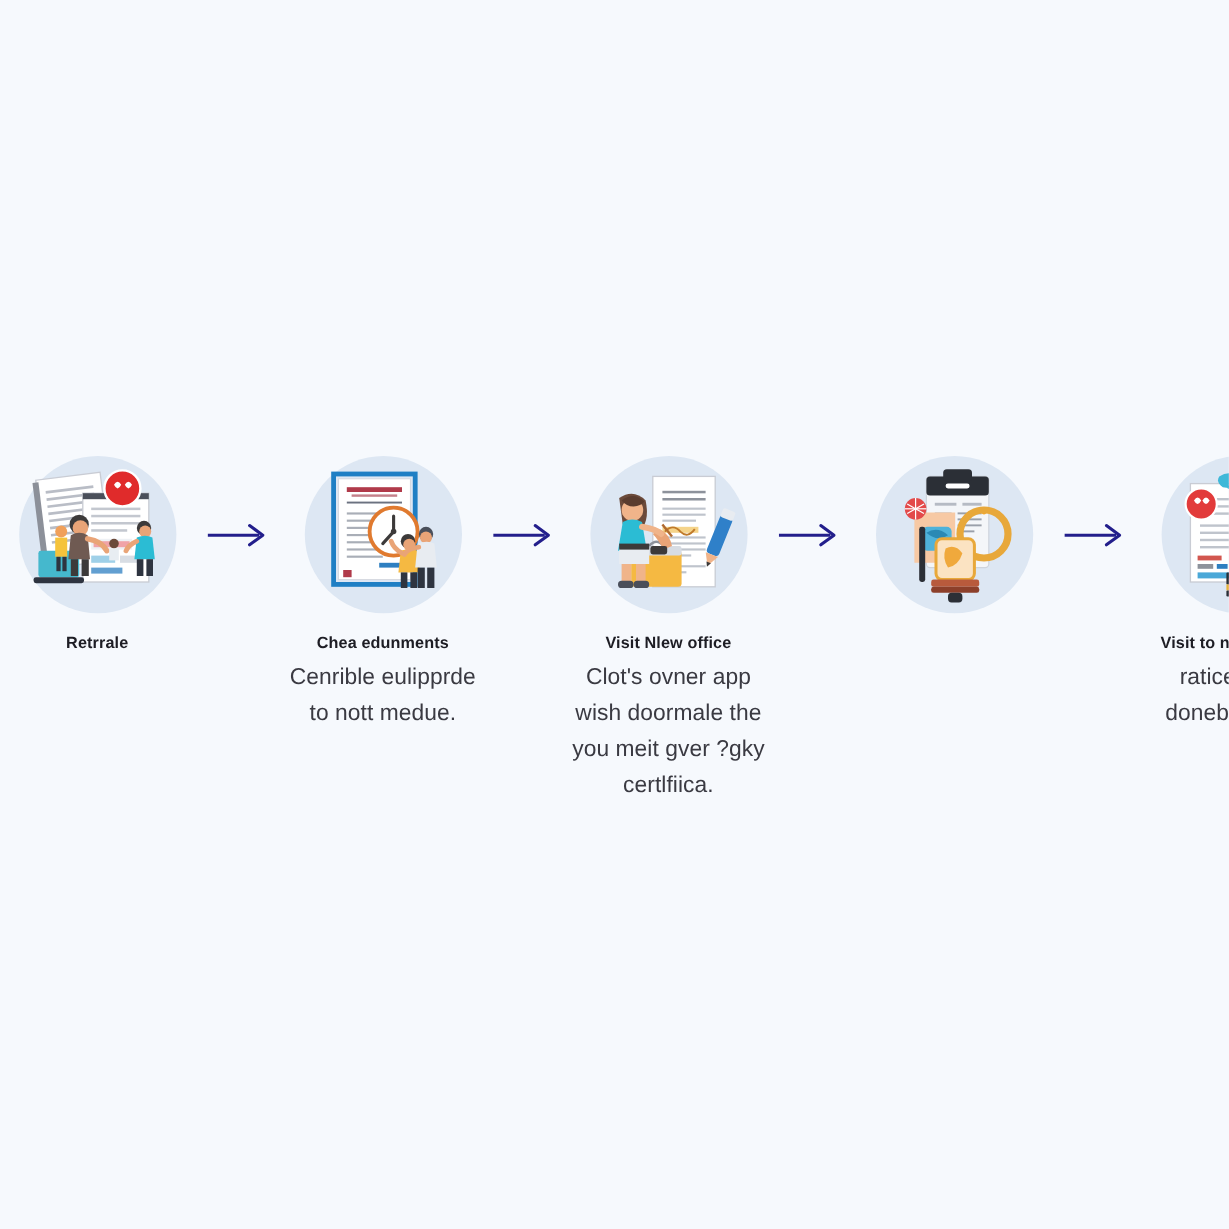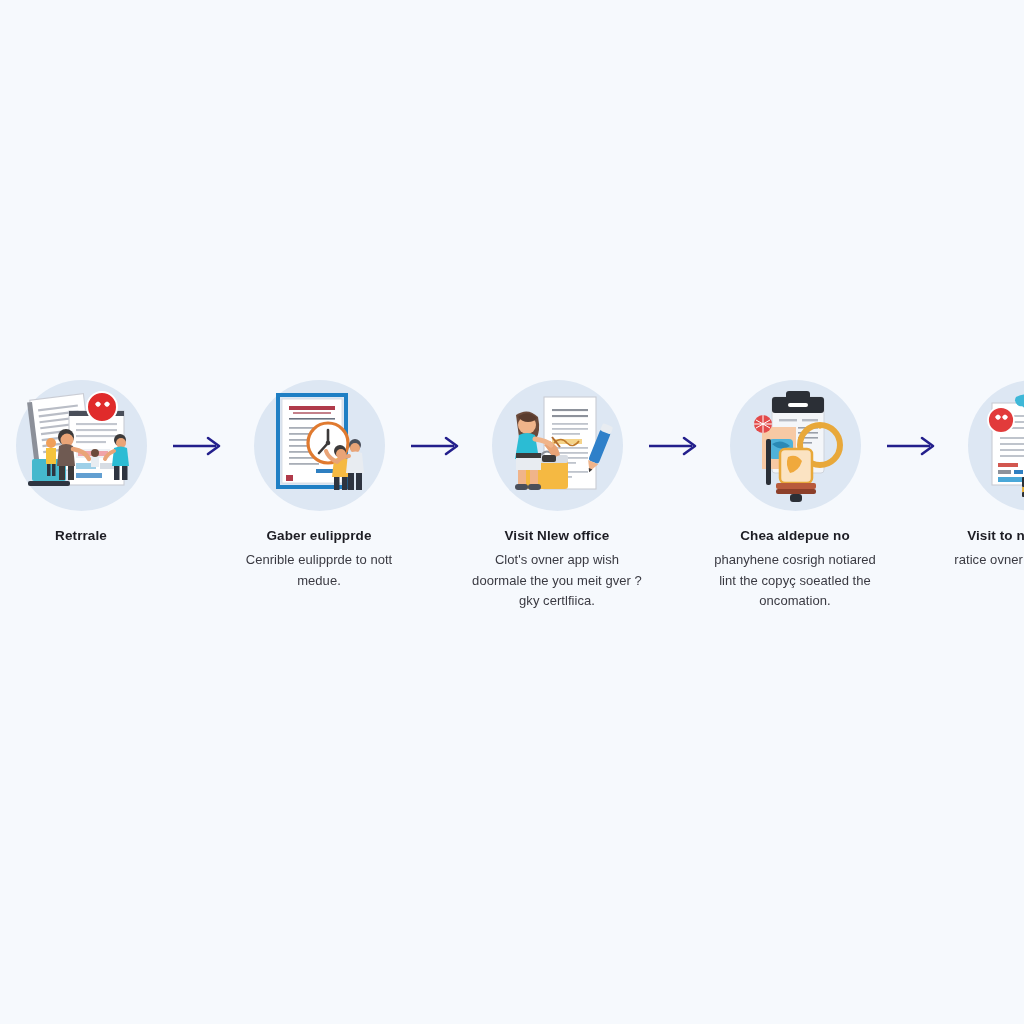--- a/index.html
+++ b/index.html
@@ -70,21 +70,21 @@
   }
   .caption-title {
     font-size: 13.5px;
     font-weight: bold;
     color: #1d1d24;
     line-height: 1.35;
     letter-spacing: 0.1px;
   }
   .caption-body {
     margin-top: 5px;
-    font-size: 13px;
+    font-size: 19px;
     font-weight: 400;
     color: #3a3a42;
     line-height: 1.58;
     letter-spacing: 0.05px;
   }
 </style>
 </head>
 <body>
 
 <div id="flow-diagram">
@@ -203,21 +203,21 @@
 
         <circle cx="95" cy="58" r="6" fill="#4a4f5a"></circle>
         <circle cx="95" cy="61" r="5" fill="#e9a477"></circle>
         <path d="M88 66 q8 -3 14 0 l2 20 h-18 Z" fill="#e8ecf1"></path>
         <rect x="88" y="86" width="6" height="17" fill="#2e3440"></rect>
         <rect x="96" y="86" width="6" height="17" fill="#2e3440"></rect>
         <path d="M89 69 q-9 1 -12 6" stroke="#e9a477" stroke-width="4" fill="none" stroke-linecap="round"></path>
       </svg>
     </div>
     <div class="caption">
-      <div class="caption-title">Gaber eulipprde</div>
+      <div class="caption-title">Chea edunments</div>
       <div class="caption-body">Cenrible eulipprde to nott medue.</div>
     </div>
   </div>
 
   <div class="arrow-cell">
     <svg class="arrow-svg" width="54" height="22" viewBox="0 0 54 22">
       <line x1="0" y1="11" x2="43" y2="11" stroke="#231f8c" stroke-width="2.6"></line>
       <polyline points="35,3 46,11 35,19" fill="none" stroke="#231f8c" stroke-width="2.6" stroke-linecap="round" stroke-linejoin="round"></polyline>
     </svg>
   </div>
@@ -328,24 +328,20 @@
         <rect x="30" y="52" width="5" height="46" rx="2" fill="#2b2f36"></rect>
 
         <rect x="44" y="62" width="32" height="34" rx="5" fill="#fbe3c2" stroke="#e8a83a" stroke-width="2.5"></rect>
         <path d="M52 70 q8 -4 14 4 q-3 10 -12 12 q-5 -8 -2 -16 Z" fill="#f0a93c"></path>
 
         <rect x="40" y="96" width="40" height="6" rx="2" fill="#b85a3c"></rect>
         <rect x="40" y="102" width="40" height="5" rx="2" fill="#8c3f2a"></rect>
         <rect x="54" y="107" width="12" height="8" rx="3" fill="#2b2f36"></rect>
       </svg>
     </div>
-    <div class="caption">
-      <div class="caption-title">Chea aldepue no</div>
-      <div class="caption-body">phanyhene cosrigh notiared lint the copyç soeatled the oncomation.</div>
-    </div>
   </div>
 
   <div class="arrow-cell">
     <svg class="arrow-svg" width="54" height="22" viewBox="0 0 54 22">
       <line x1="0" y1="11" x2="43" y2="11" stroke="#231f8c" stroke-width="2.6"></line>
       <polyline points="35,3 46,11 35,19" fill="none" stroke="#231f8c" stroke-width="2.6" stroke-linecap="round" stroke-linejoin="round"></polyline>
     </svg>
   </div>
 
   <div class="step step-5">

